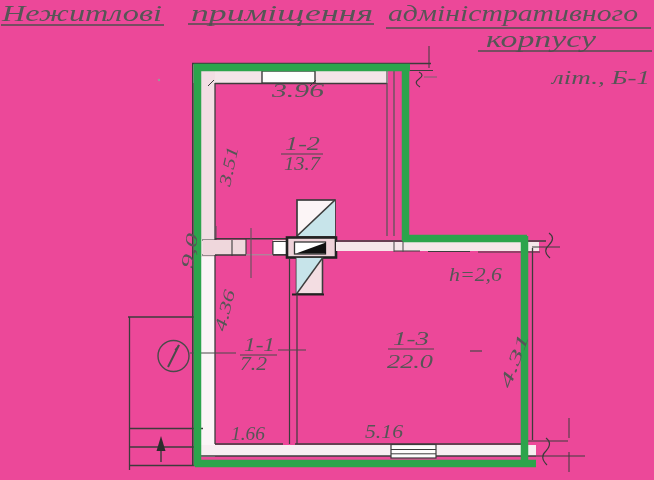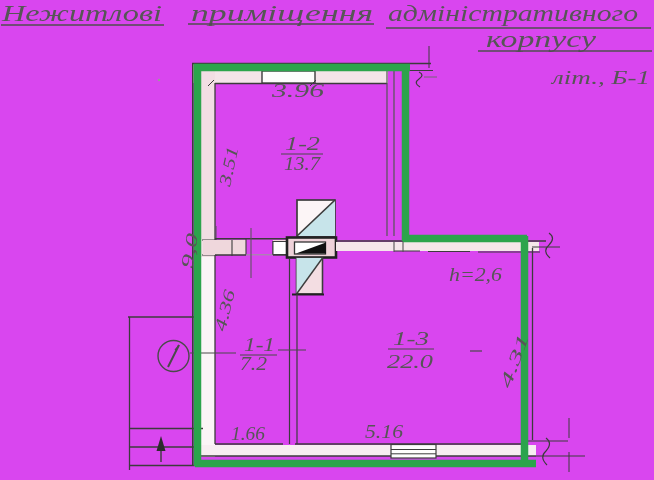--- a/index.html
+++ b/index.html
@@ -1,16 +1,16 @@
 <!DOCTYPE html>
 <html><head>
 <meta charset="utf-8">
 <style>
   html,body{margin:0;padding:0;background:#ffffff;}
-  #page{position:relative;width:654px;height:480px;background:#d946ef;overflow:hidden;
+  #page{position:relative;width:654px;height:480px;background:#ec4899;overflow:hidden;
         font-family:"Liberation Serif",serif;}
   svg{position:absolute;left:0;top:0;}
   .hw{font-family:"Liberation Serif",serif;font-style:italic;fill:#565656;}
 </style>
 </head>
 <body>
 <div id="page">
 <svg width="654" height="480" viewBox="0 0 654 480">
 
   <g>

